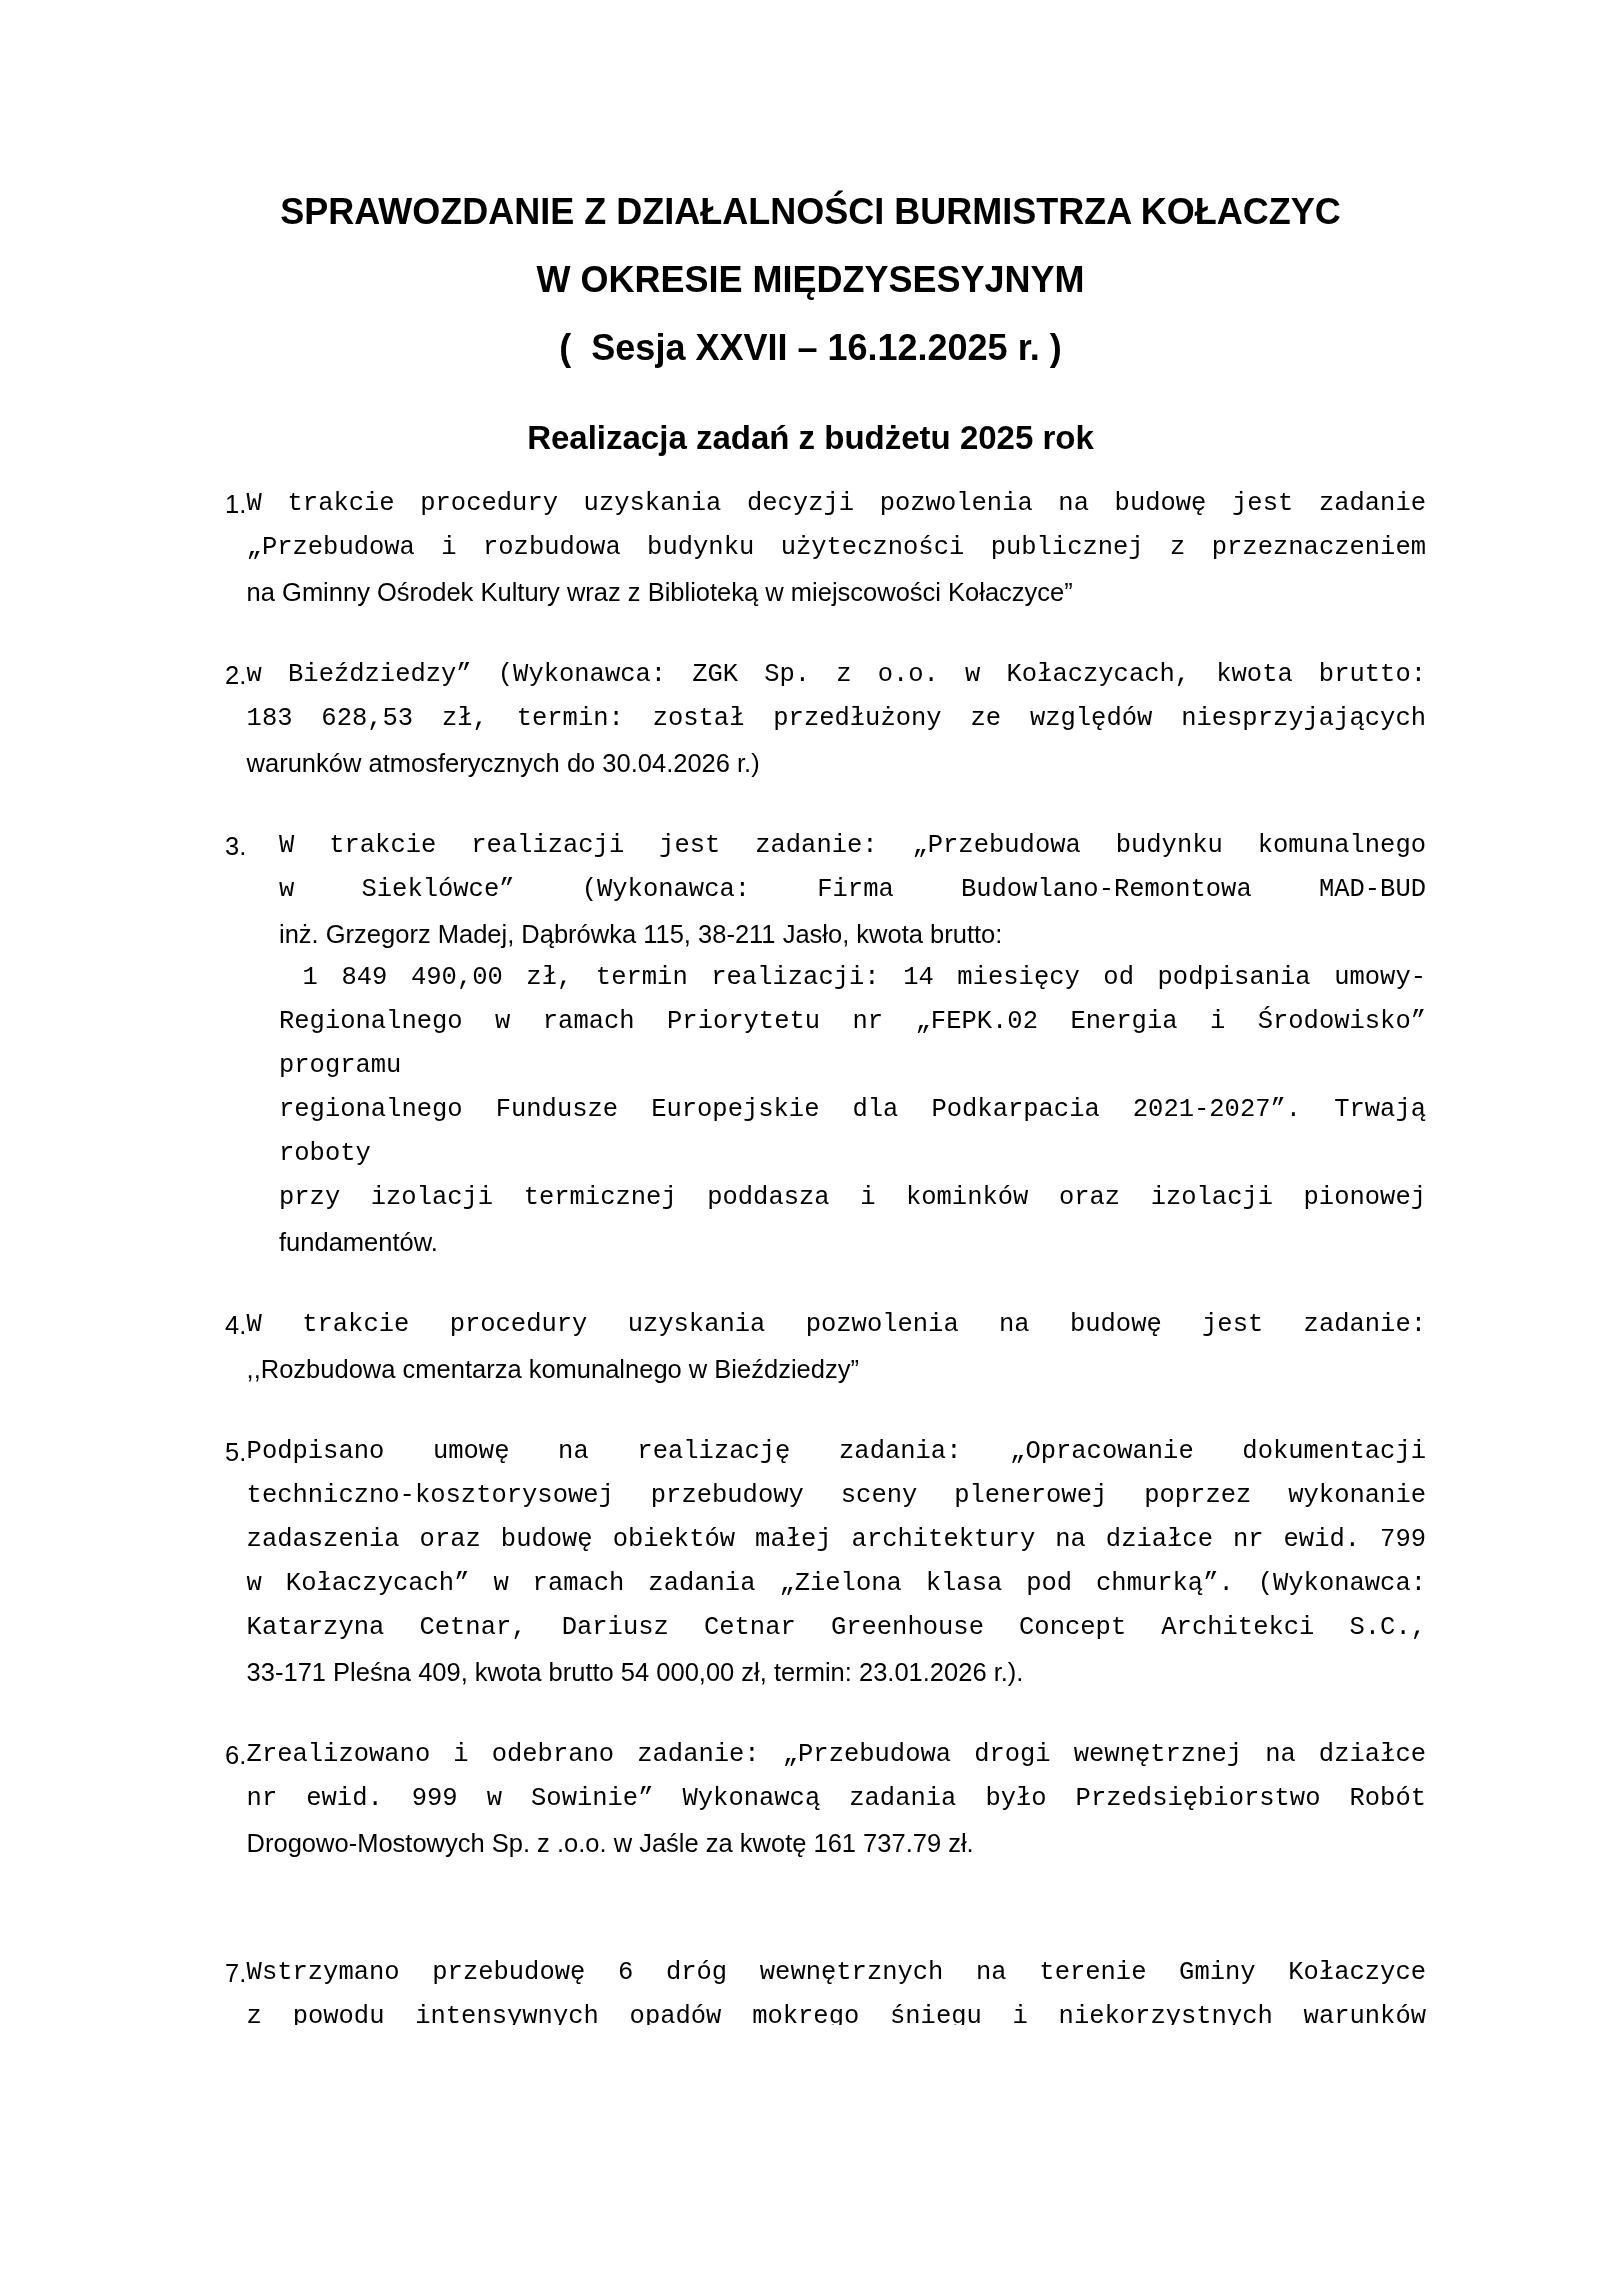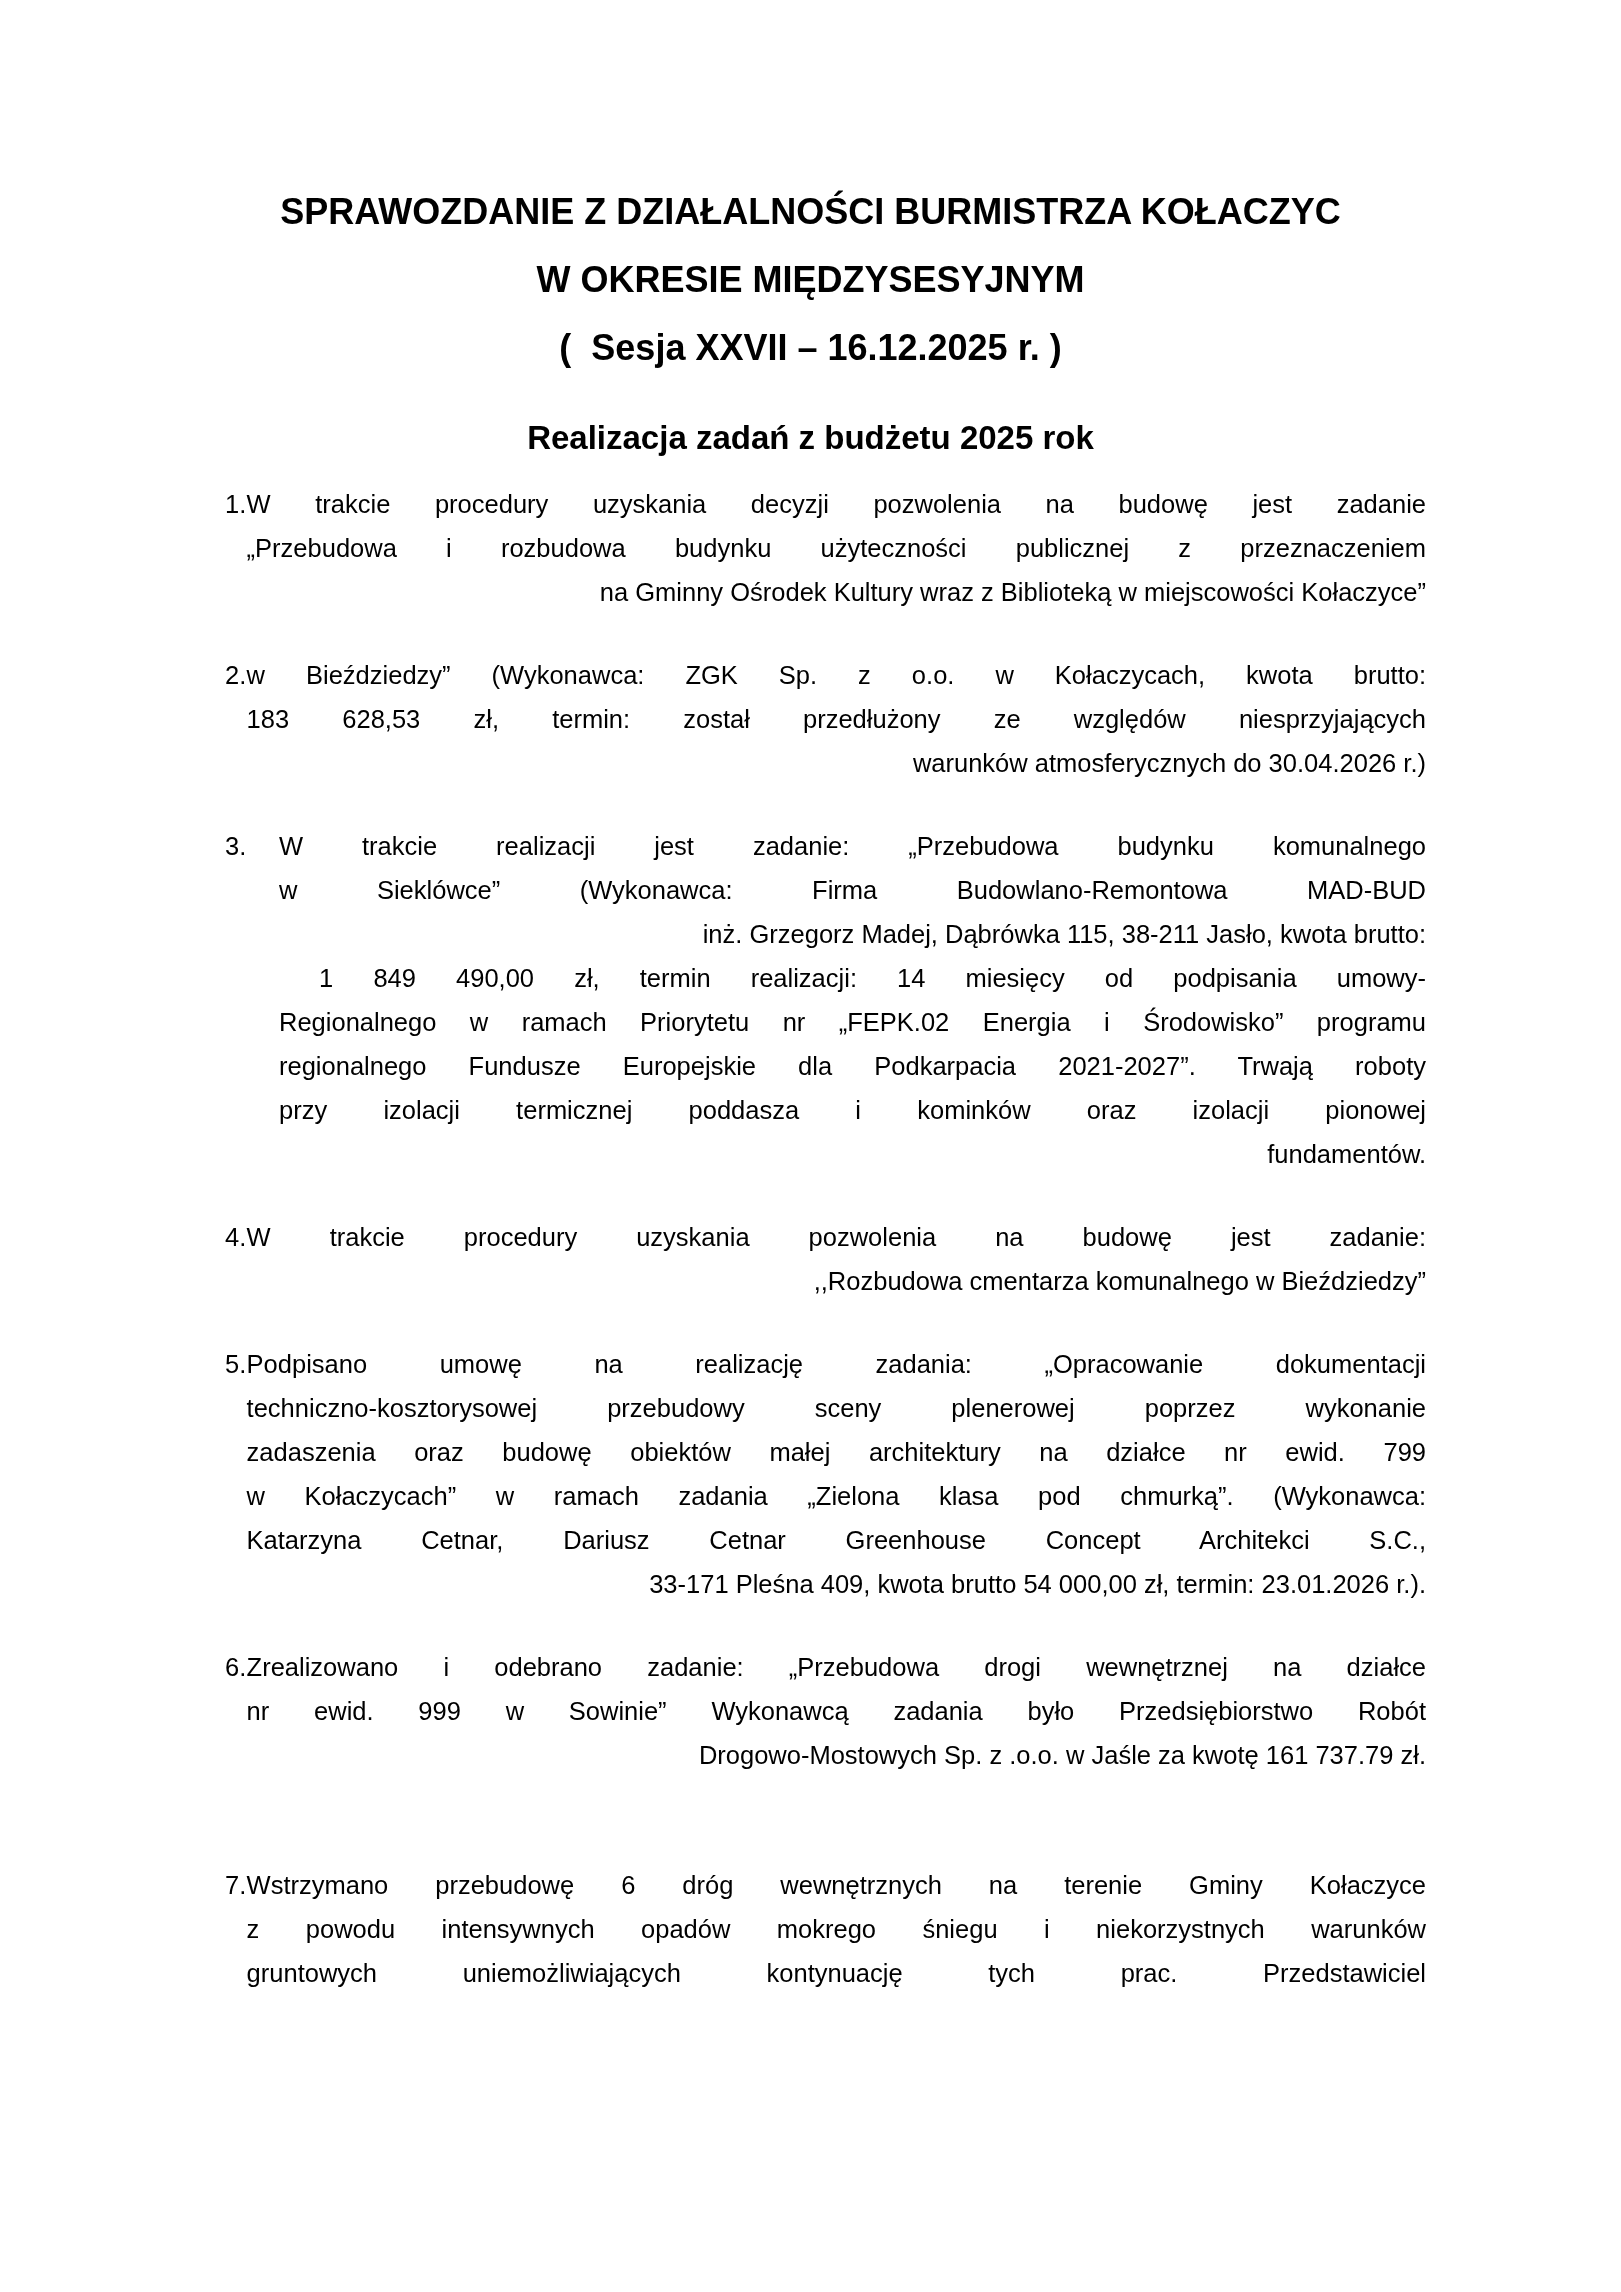--- a/index.html
+++ b/index.html
@@ -57,25 +57,26 @@
     margin-top: 86px;
   }
   .num {
     position: absolute;
     left: 0;
     top: 0;
     line-height: 44px;
   }
   .line {
     white-space: pre-wrap;
-    text-align: right;
+    text-align: left;
   }
   .line.j {
     text-align: justify;
     text-align-last: justify;
+    font-family: Liberation Mono, monospace;
   }
 </style>
 </head>
 <body>
 
 <div class="page">
   <div class="title-block">
     <div class="t-line">SPRAWOZDANIE Z DZIAŁALNOŚCI BURMISTRZA KOŁACZYC</div>
     <div class="t-line">W OKRESIE MIĘDZYSESYJNYM</div>
     <div class="t-line">(  Sesja XXVII – 16.12.2025 r. )</div>

